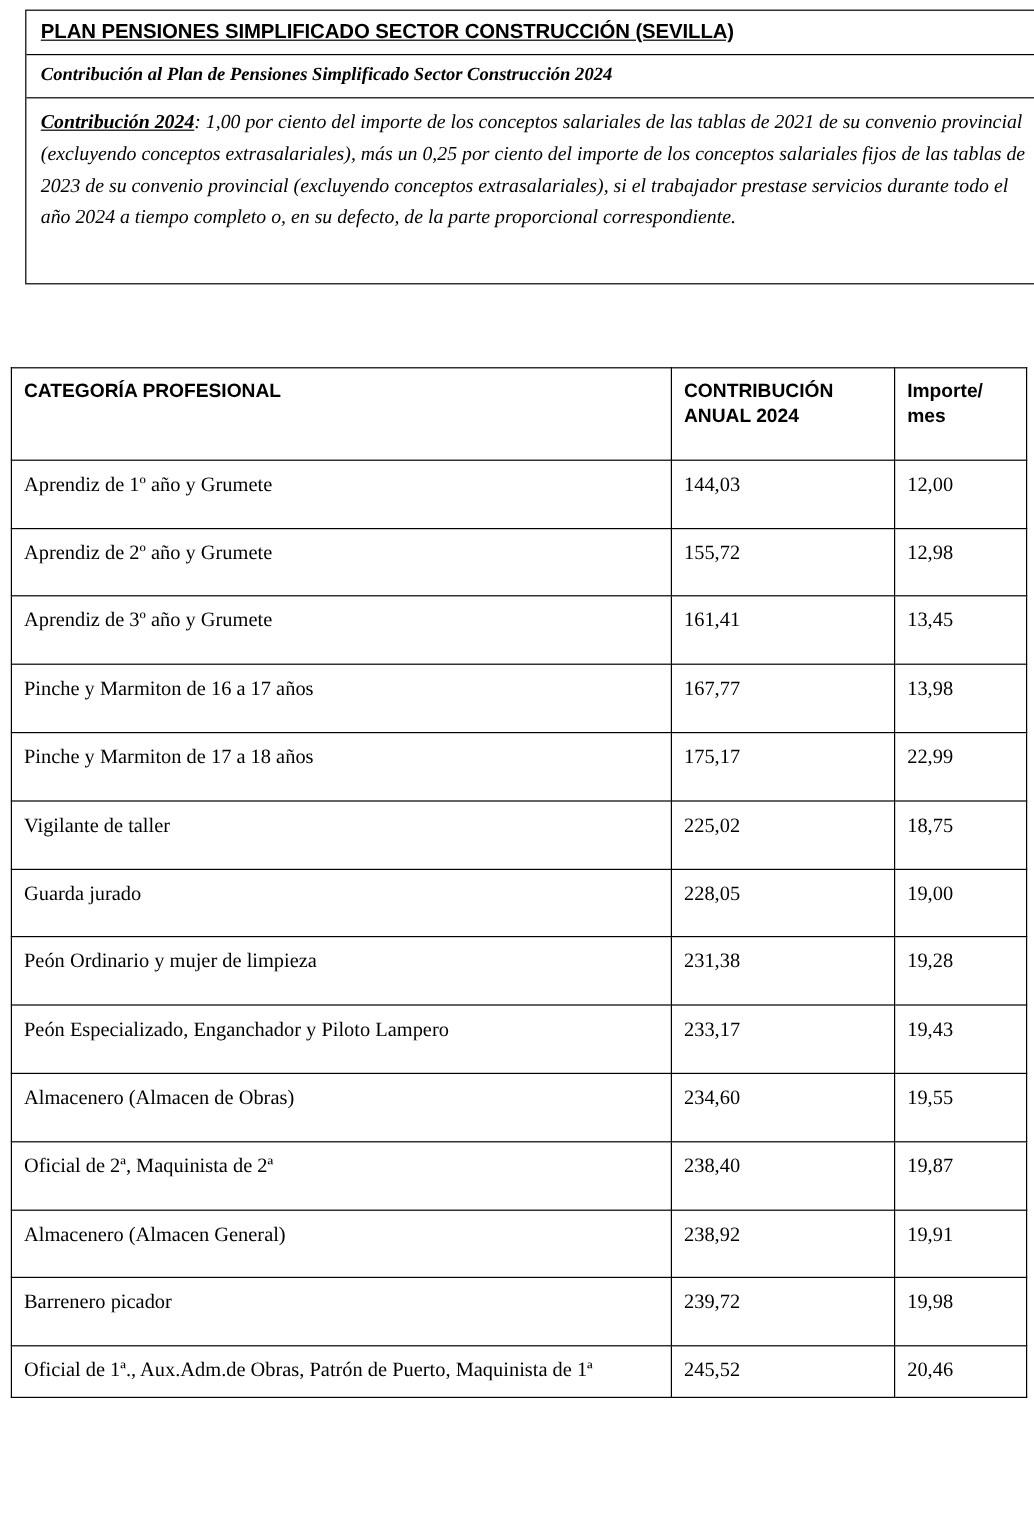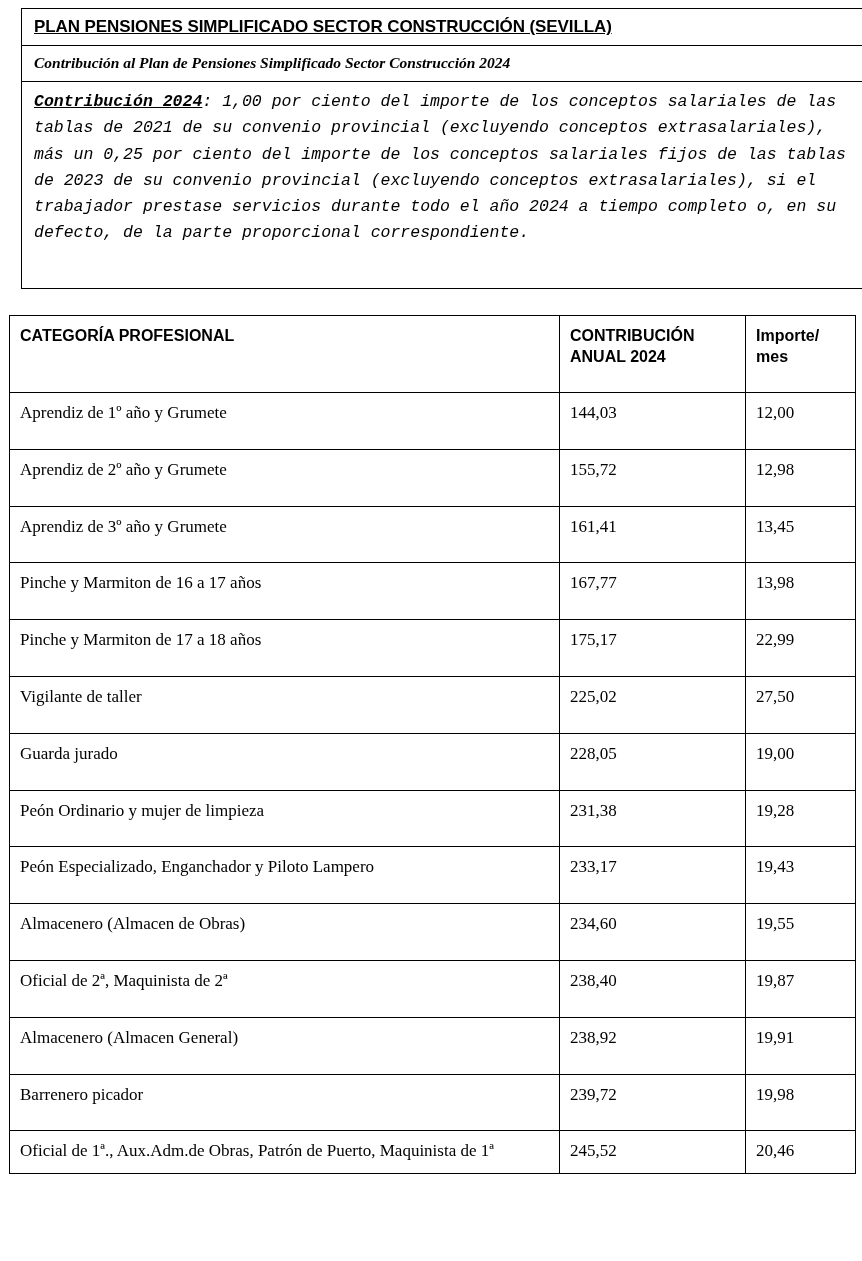--- a/index.html
+++ b/index.html
@@ -43,21 +43,21 @@
     line-height: 1.25;
   }
   .title-sub {
     font-family: Liberation Serif, serif;
     font-weight: bold;
     font-style: italic;
     font-size: 15.5px;
     line-height: 1.3;
   }
   .paragraph {
-    font-family: Liberation Mono, monospace;
+    font-family: Liberation Serif, serif;
     font-style: italic;
     font-size: 16.5px;
     line-height: 1.58;
     padding-bottom: 34px;
   }
   .paragraph .lead {
     font-weight: bold;
     font-style: italic;
     text-decoration: underline;
   }
@@ -65,20 +65,21 @@
   .gap {
     height: 26px;
   }
 
   
   table.main-table {
     border-collapse: collapse;
     width: 846px;
     margin-left: 1px;
     table-layout: fixed;
+    margin-top: 43px;
   }
   table.main-table td,
   table.main-table th {
     border: 1px solid #000000;
     vertical-align: top;
     box-sizing: border-box;
   }
   thead th {
     font-family: "Liberation Sans", sans-serif;
     font-weight: bold;
@@ -155,21 +156,21 @@
           <td>13,98</td>
         </tr>
         <tr>
           <td>Pinche y Marmiton de 17 a 18 años</td>
           <td>175,17</td>
           <td>22,99</td>
         </tr>
         <tr>
           <td>Vigilante de taller</td>
           <td>225,02</td>
-          <td>27,50</td>
+          <td>18,75</td>
         </tr>
         <tr>
           <td>Guarda jurado</td>
           <td>228,05</td>
           <td>19,00</td>
         </tr>
         <tr>
           <td>Peón Ordinario y mujer de limpieza</td>
           <td>231,38</td>
           <td>19,28</td>

